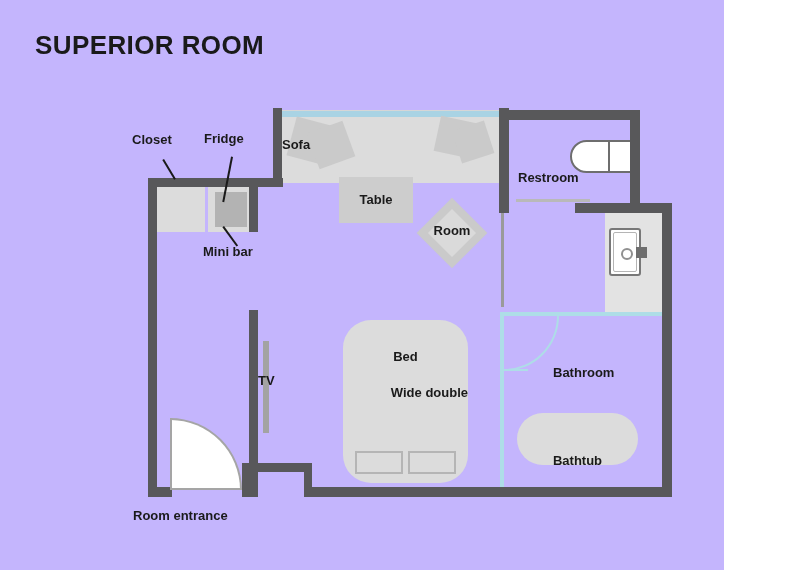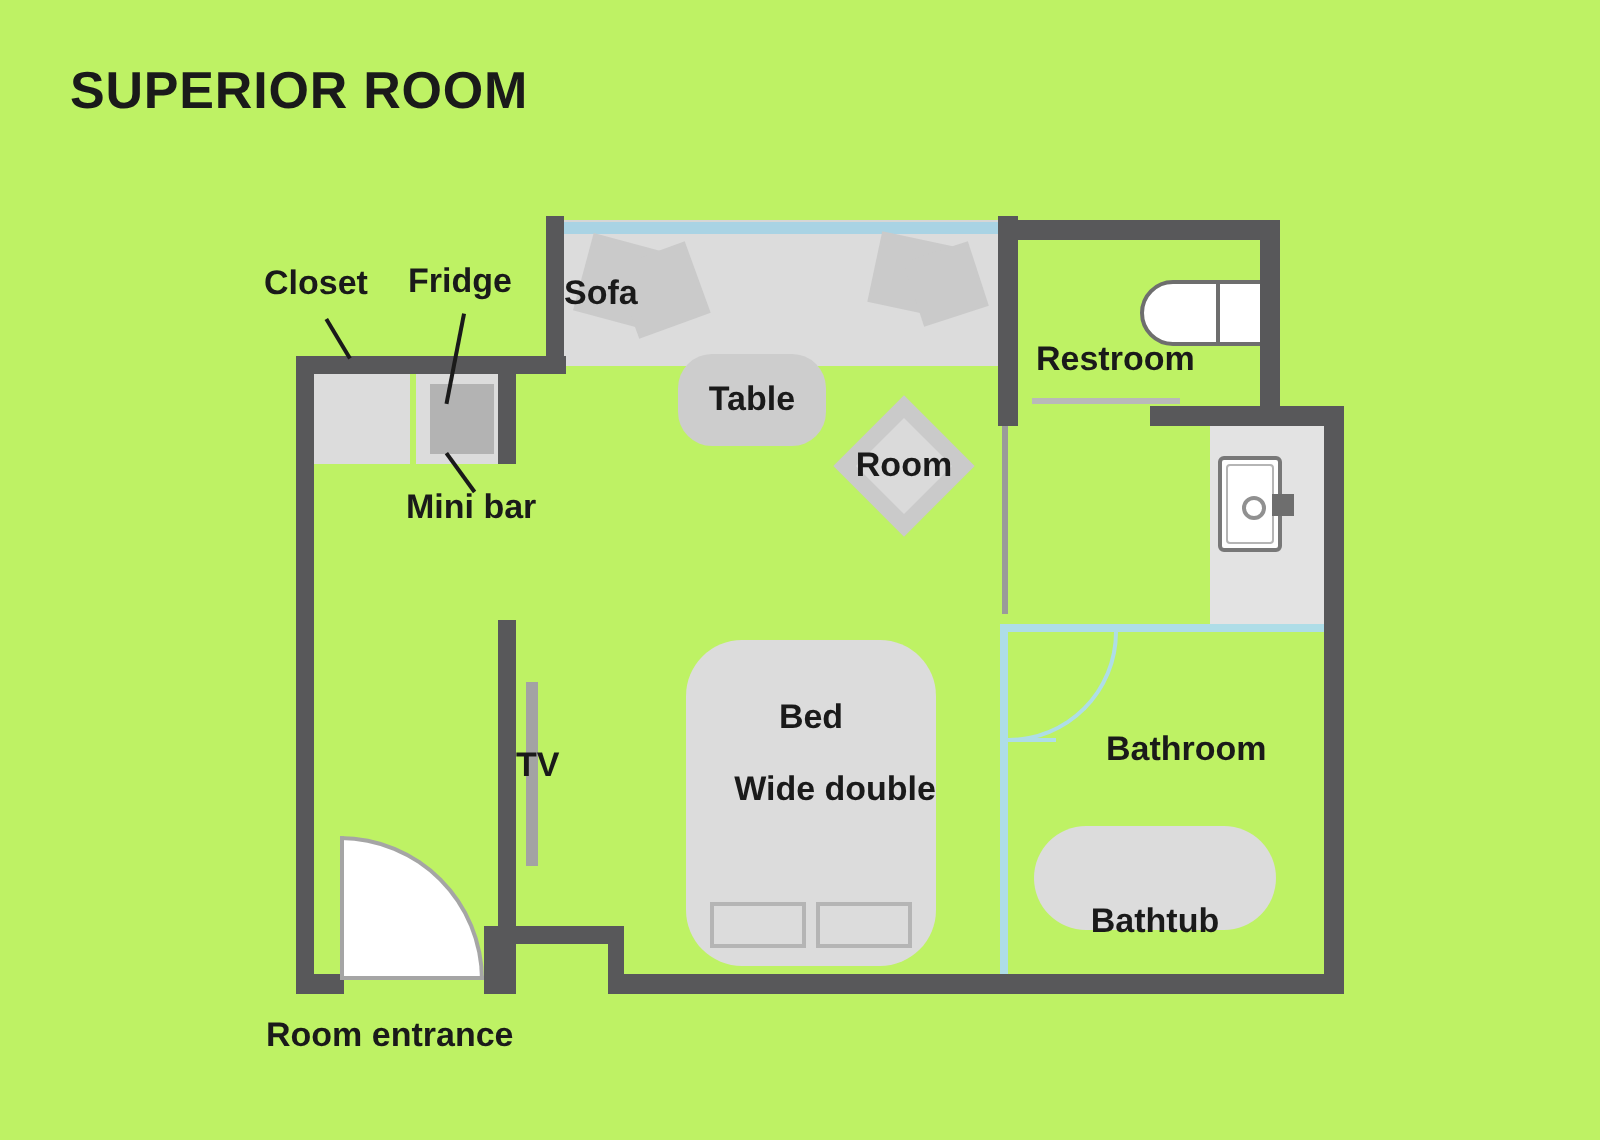--- a/index.html
+++ b/index.html
@@ -1,22 +1,22 @@
 <!DOCTYPE html>
 <html style="--wall: #58585a; --furniture: #dcdcdc; --furniture_mid: #cacaca; --fridge: #b3b3b3; --vanity: #e3e3e3; --window: #a9d3e4; --bathroom_wall: #aedde7; --door_line: #b9b9b9; --outline: #787878; --text: #1a1a1a;"><head>
 <meta charset="utf-8">
 <style>
   html,body{margin:0;padding:0;background:#fff;}
-  .stage{position:relative;width:800px;height:570px;background:#bef264;overflow:hidden;
+  .stage{position:relative;width:724px;height:570px;background:#c4b5fd;overflow:hidden;
          font-family:"Liberation Sans",sans-serif;color:var(--text,#1a1a1a);}
   .abs{position:absolute;}
   .wall{position:absolute;background:var(--wall,#58585a);}
   .bluewall{position:absolute;background:var(--bathroom_wall,#aedde7);}
   .furn{position:absolute;background:var(--furniture,#dcdcdc);}
-  .label{position:absolute;font-size:17px;font-weight:600;white-space:nowrap;line-height:1.1;}
+  .label{position:absolute;font-size:13px;font-weight:600;white-space:nowrap;line-height:1.1;}
   .leader{position:absolute;height:2px;background:var(--text,#1a1a1a);transform-origin:0 0;}
   .title{position:absolute;left:35px;top:30px;font-size:26px;font-weight:700;letter-spacing:.4px;}
   .window{position:absolute;background:var(--window,#a9d3e4);border-top:1px solid #d6d6d6;}
   .pillow{position:absolute;background:var(--furniture_mid,#cacaca);}
   .chair-outer{position:absolute;left:427px;top:208px;width:50px;height:50px;
                background:var(--furniture_mid,#cacaca);transform:rotate(45deg);}
   .chair-inner{position:absolute;left:435px;top:216px;width:34px;height:34px;
                background:#dadada;transform:rotate(45deg);}
   .toilet{position:absolute;left:570px;top:140px;width:62px;height:33px;background:#fff;
           border:2px solid #6e6e6e;border-radius:17px 0 0 17px;box-sizing:border-box;}
@@ -30,21 +30,21 @@
   .entrance-door{position:absolute;left:170px;top:418px;width:72px;height:72px;background:#fff;
                  border:2px solid #a5a5a5;border-top-right-radius:100%;box-sizing:border-box;}
   .bath-door-arc{position:absolute;left:504px;top:316px;width:55px;height:55px;
                  border-right:2px solid var(--bathroom_wall,#aedde7);
                  border-bottom:2px solid var(--bathroom_wall,#aedde7);
                  border-bottom-right-radius:100%;box-sizing:border-box;}
   .tv-bar{position:absolute;left:263px;top:341px;width:6px;height:92px;background:#a3a3a3;}
   .bathtub{position:absolute;left:517px;top:413px;width:121px;height:52px;background:var(--furniture,#dcdcdc);
            border-radius:26px;display:flex;align-items:center;justify-content:center;}
   .table{position:absolute;left:339px;top:177px;width:74px;height:46px;background:#cdcdcd;
-         display:flex;align-items:center;justify-content:center;border-radius:17px;}
+         display:flex;align-items:center;justify-content:center;}
   .bed{position:absolute;left:343px;top:320px;width:125px;height:163px;background:var(--furniture,#dcdcdc);
        text-align:center;border-radius:28px;}
   .bed-pillow{position:absolute;width:44px;height:19px;border:2px solid #b5b5b5;}
   .door-line{position:absolute;background:var(--door_line,#b9b9b9);}
 </style>
 </head>
 <body>
 
 <div class="stage">
 

